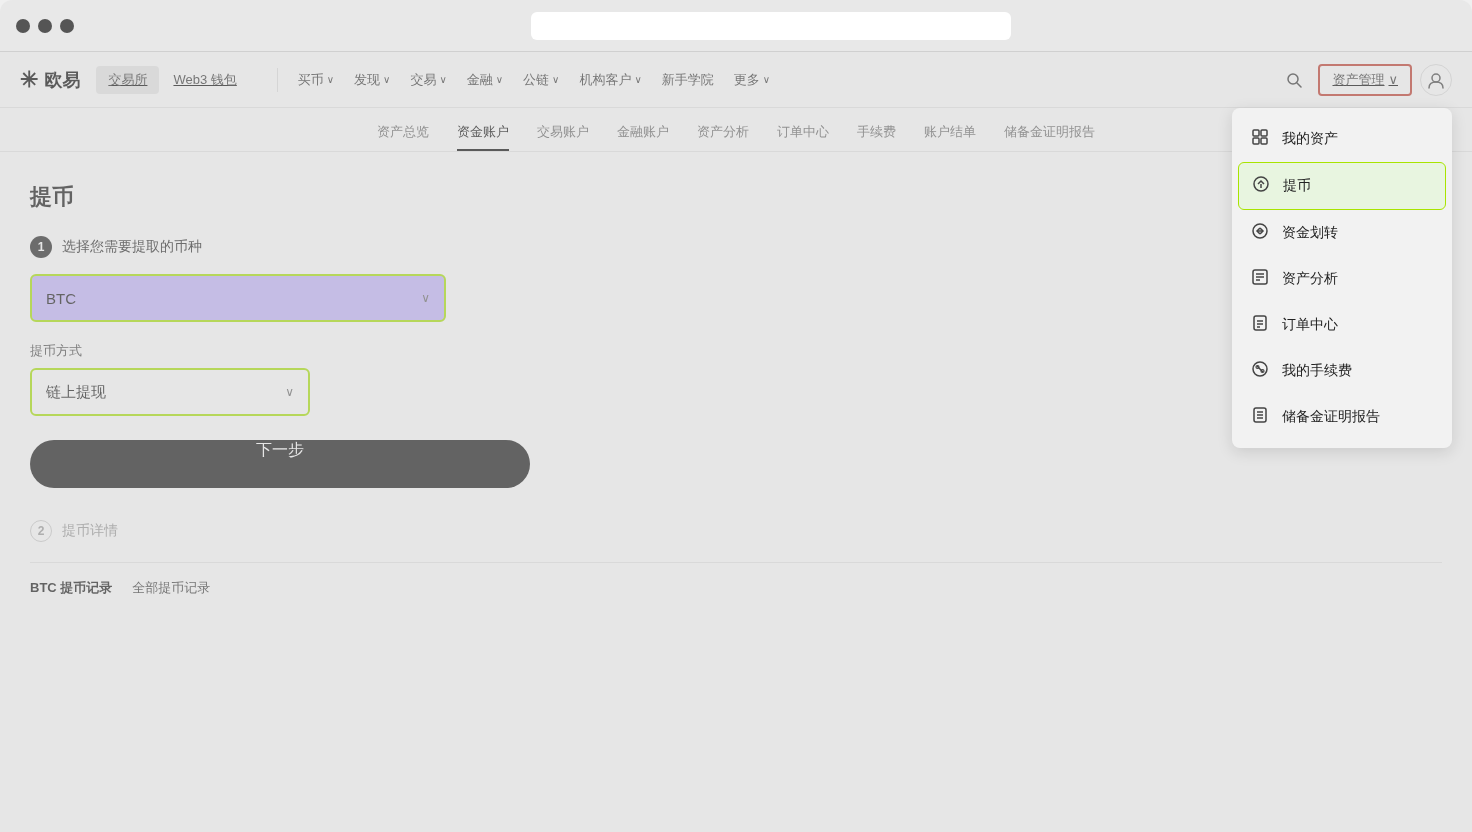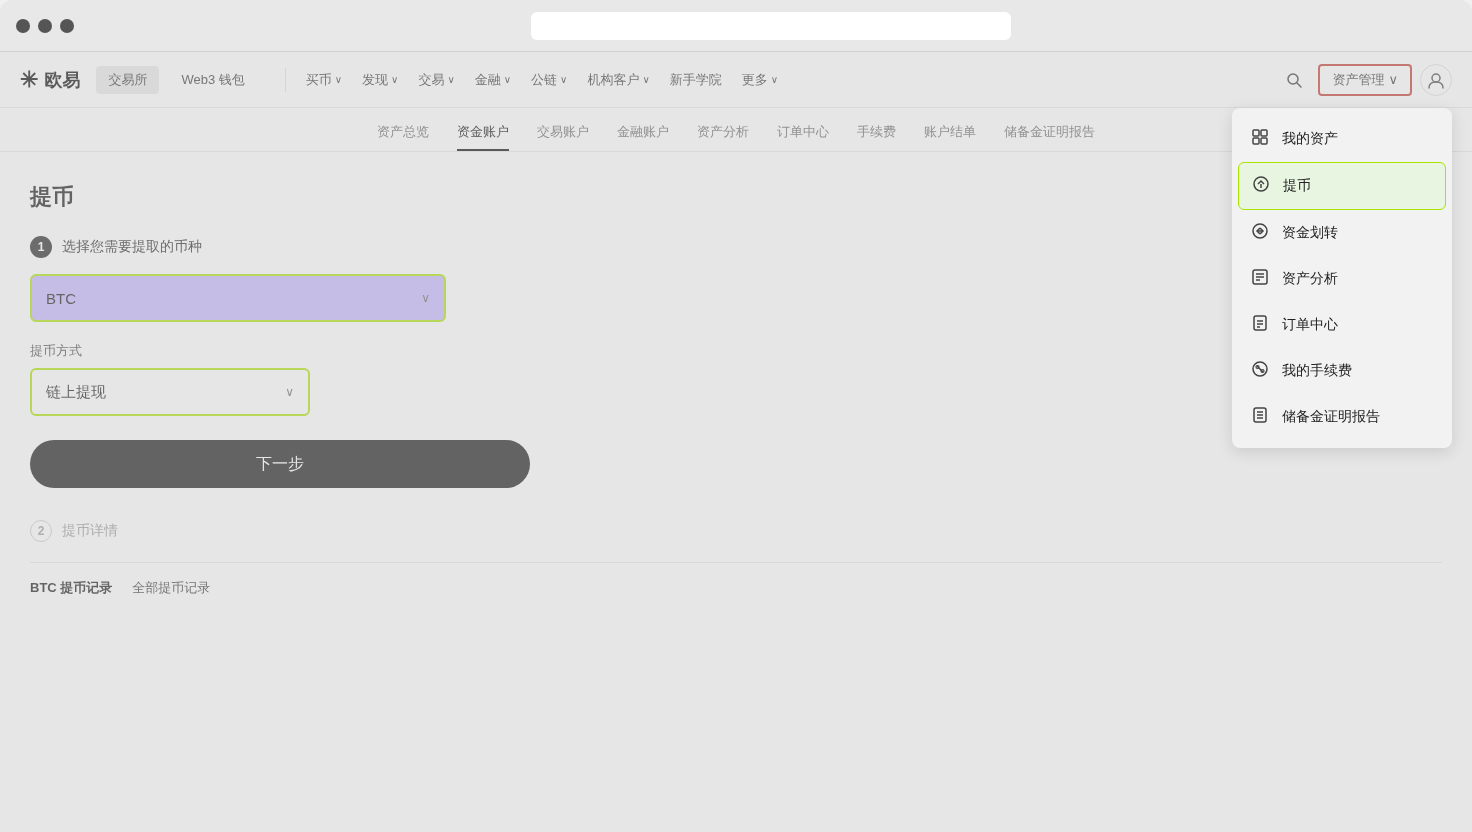--- a/index.html
+++ b/index.html
@@ -69,22 +69,23 @@
     .logo-icon {
       font-size: 22px;
       font-weight: bold;
     }
     .logo-text {
       font-size: 18px;
       font-weight: bold;
     }
     .nav-tabs {
       display: flex;
-      gap: 10px;
+      gap: 2px;
       margin-right: 16px;
+      text-decoration: underline;
     }
     .nav-tab {
       padding: 5px 12px;
       border-radius: 4px;
       font-size: 13px;
       cursor: pointer;
       color: #333;
     }
     .nav-tab.active {
       background: #e8e8e8;
@@ -112,20 +113,21 @@
       white-space: nowrap;
     }
     .chevron-down {
       font-size: 10px;
     }
     .nav-right {
       display: flex;
       align-items: center;
       gap: 8px;
       margin-left: auto;
+      text-decoration: underline;
     }
     .search-btn {
       width: 32px;
       height: 32px;
       display: flex;
       align-items: center;
       justify-content: center;
       cursor: pointer;
       font-size: 16px;
       color: #333;
@@ -291,21 +293,20 @@
     .next-btn {
       width: 500px;
       height: 48px;
       background: #111;
       color: #fff;
       border: none;
       border-radius: 24px;
       font-size: 16px;
       cursor: pointer;
       display: flex;
-      align-items: center;
       justify-content: center;
     }
 
     
     .step2-section {
       margin-top: 32px;
       margin-bottom: 20px;
     }
 
     

